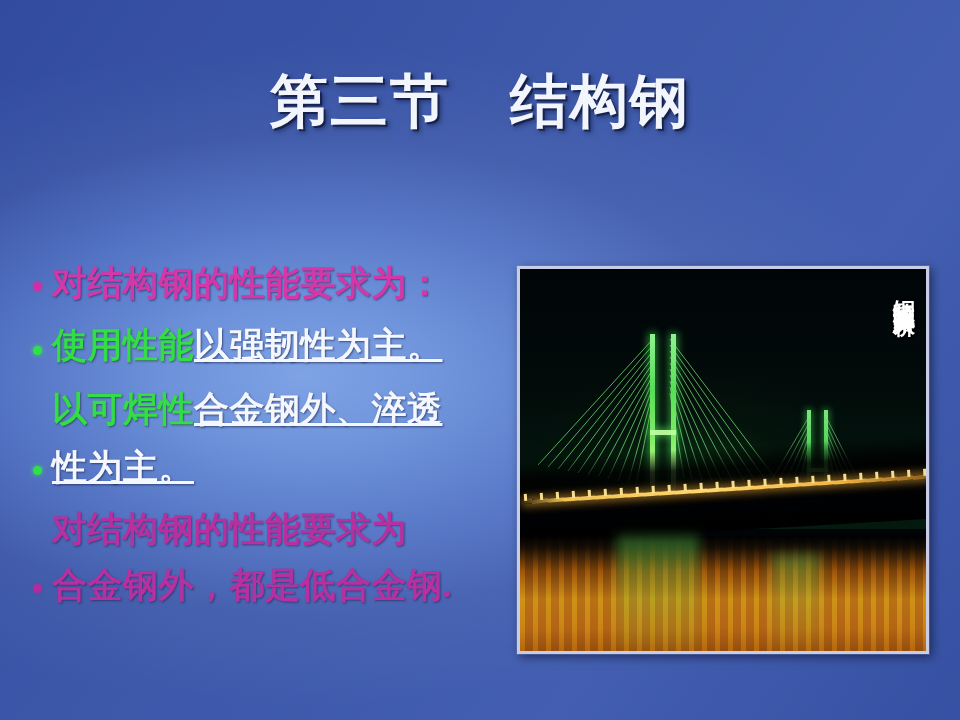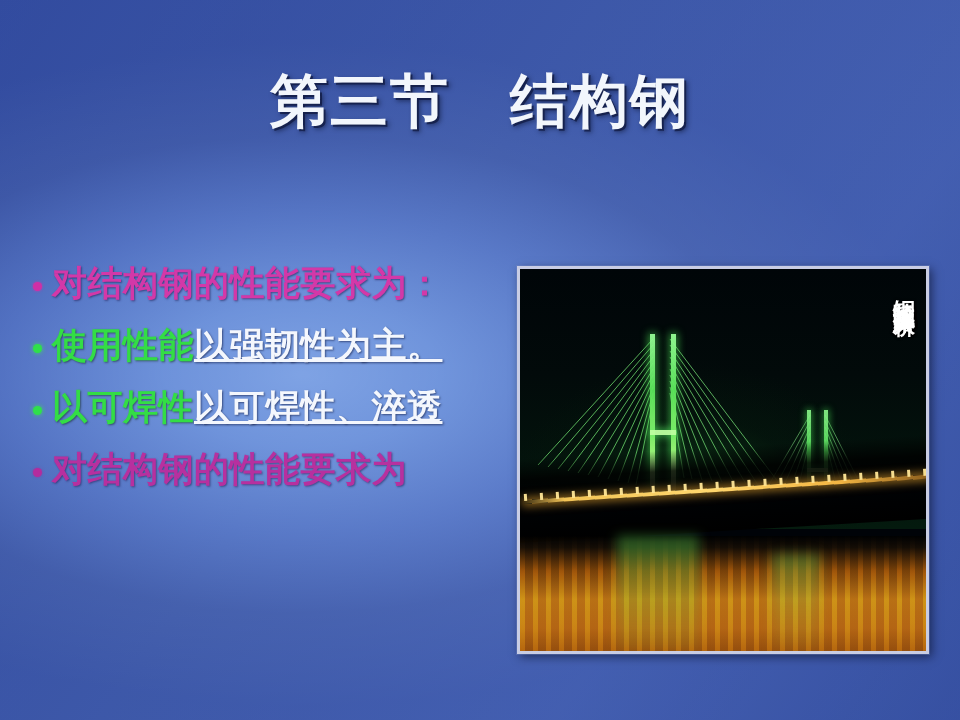--- a/index.html
+++ b/index.html
@@ -98,20 +98,21 @@
     word-break: break-all;
   }
 
   .c-magenta {
     color: #d338a8;
     text-shadow: 1px 1px 2px rgba(30,20,70,0.55);
   }
   .c-green {
     color: #33dd45;
     text-shadow: 1px 1px 2px rgba(20,40,30,0.55);
+    font-family: Liberation Mono, monospace;
   }
   .c-white {
     color: #f4f7fd;
     text-shadow: 1px 1px 2px rgba(18,28,70,0.6);
     text-decoration: underline;
   }
   .c-purple {
     color: #b7309f;
     text-shadow: 1px 1px 2px rgba(30,20,70,0.5);
   }
@@ -300,28 +301,30 @@
     <div class="bullet-row">
       <span class="marker"><span class="dot dot-green"></span></span>
       <span class="btext">
         <span class="c-green">使用性能</span><span class="c-white">以强韧性为主。</span>
       </span>
     </div>
 
     <div class="bullet-row">
       <span class="marker"><span class="dot dot-green"></span></span>
       <span class="btext">
-        <span class="c-green">以可焊性</span><span class="c-white">以可焊性、淬透</span><br>
+        <span class="c-green">以可焊性</span><span class="c-white">合金钢外、淬透</span><br>
+        <span class="c-white">性为主。</span>
       </span>
     </div>
 
     <div class="bullet-row">
       <span class="marker"><span class="dot dot-purple"></span></span>
       <span class="btext">
         <span class="c-purple">对结构钢的性能要求为</span><br>
+        <span class="c-purple">合金钢外，都是低合金钢.</span>
       </span>
     </div>
 
   </div>
 
   <div class="photo-frame">
     <div class="photo">
       <div class="sky"></div>
 
       <svg class="cables" viewBox="0 0 406 382" preserveAspectRatio="none">

